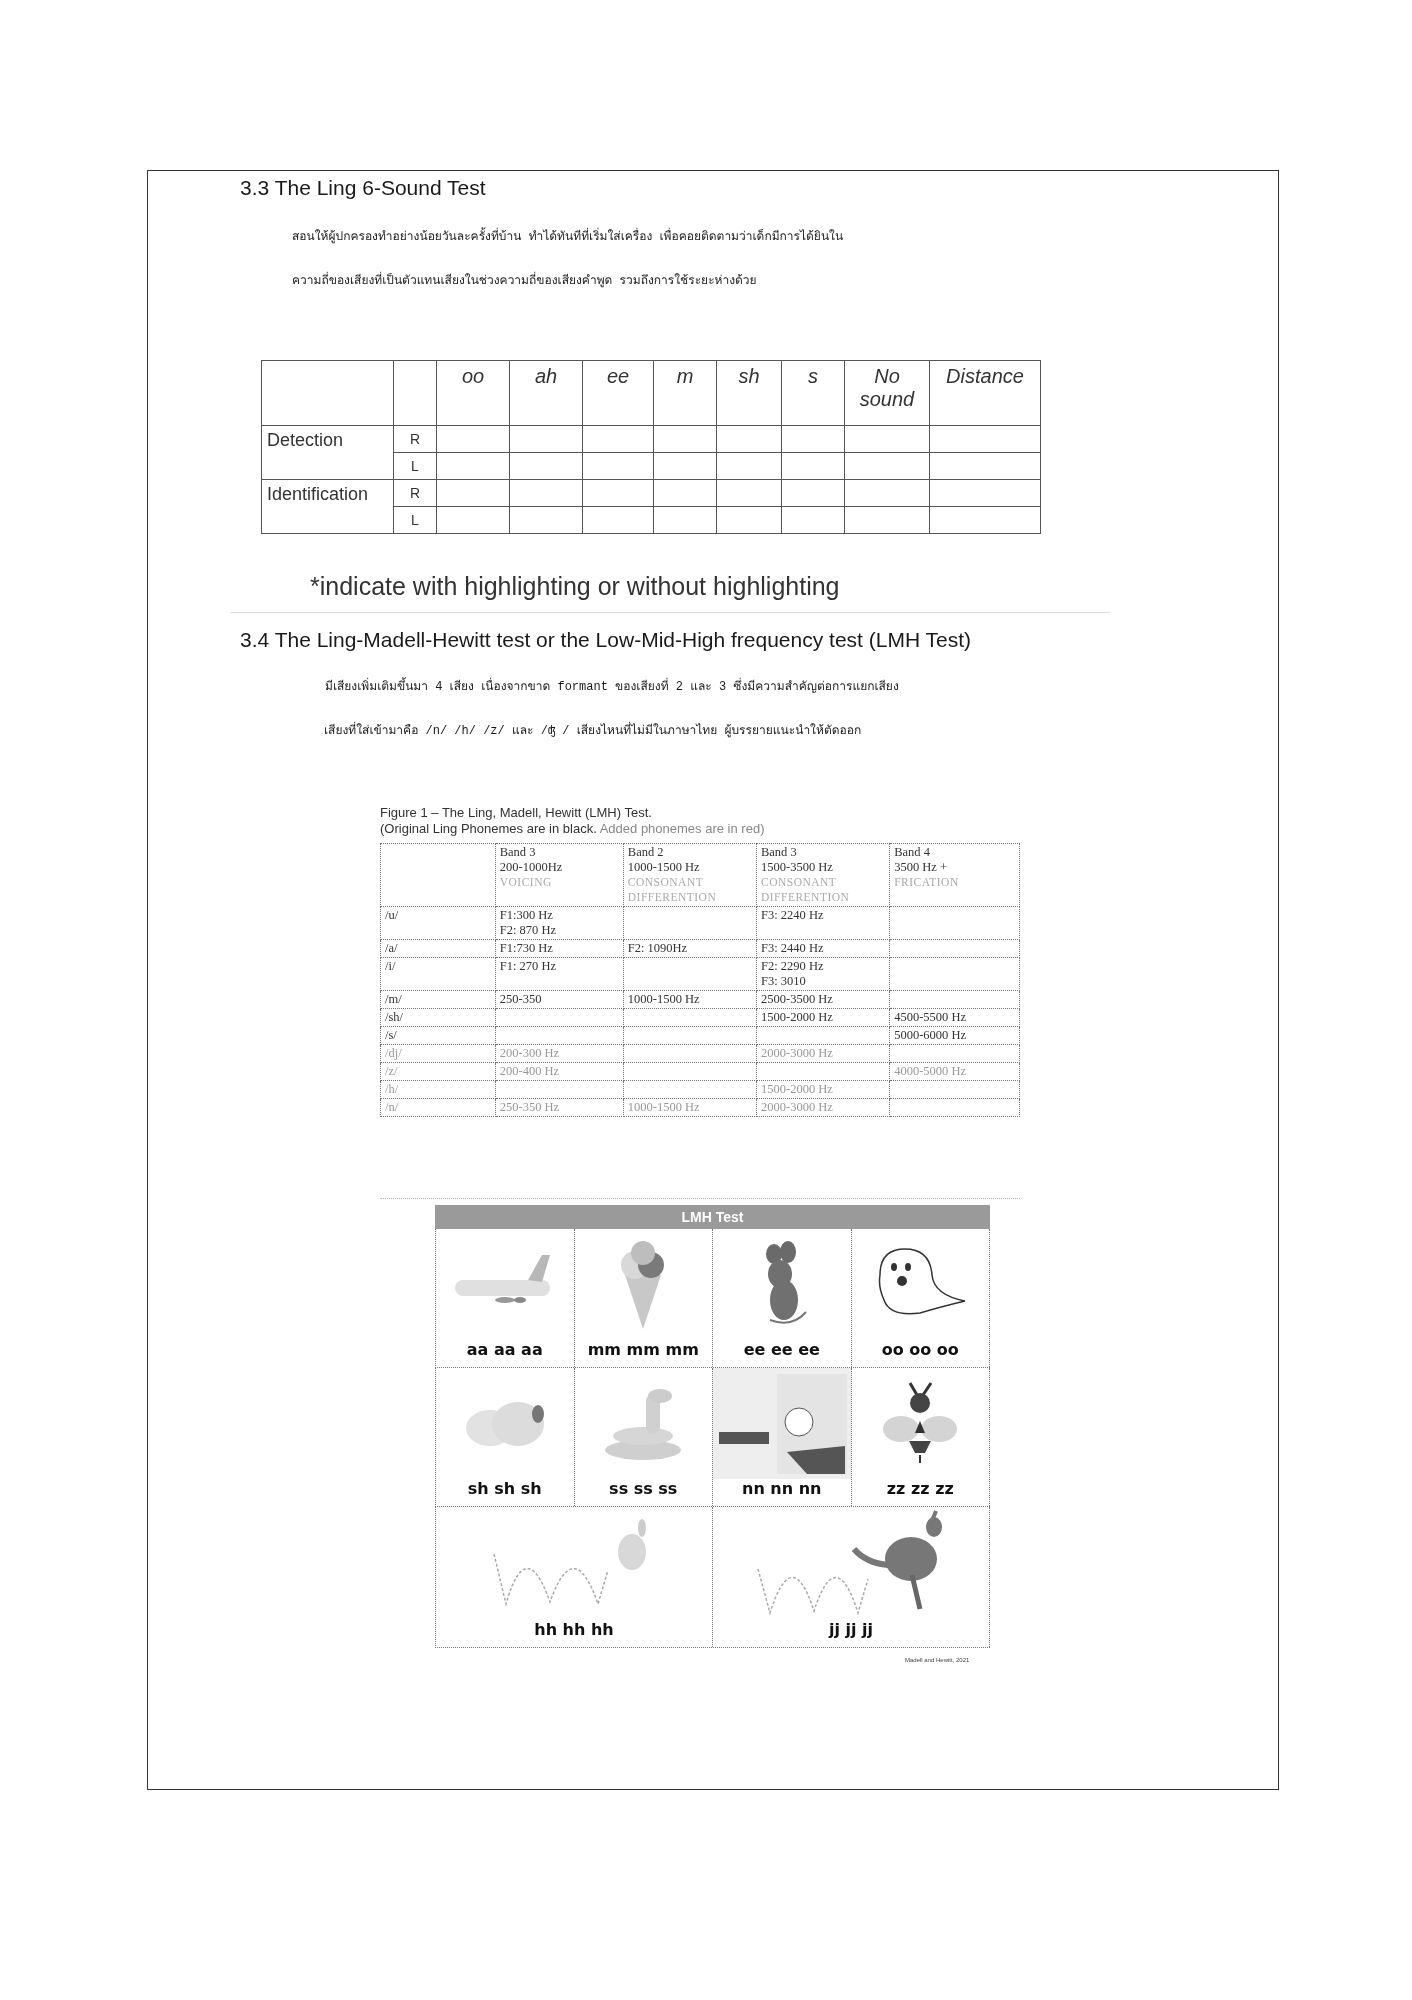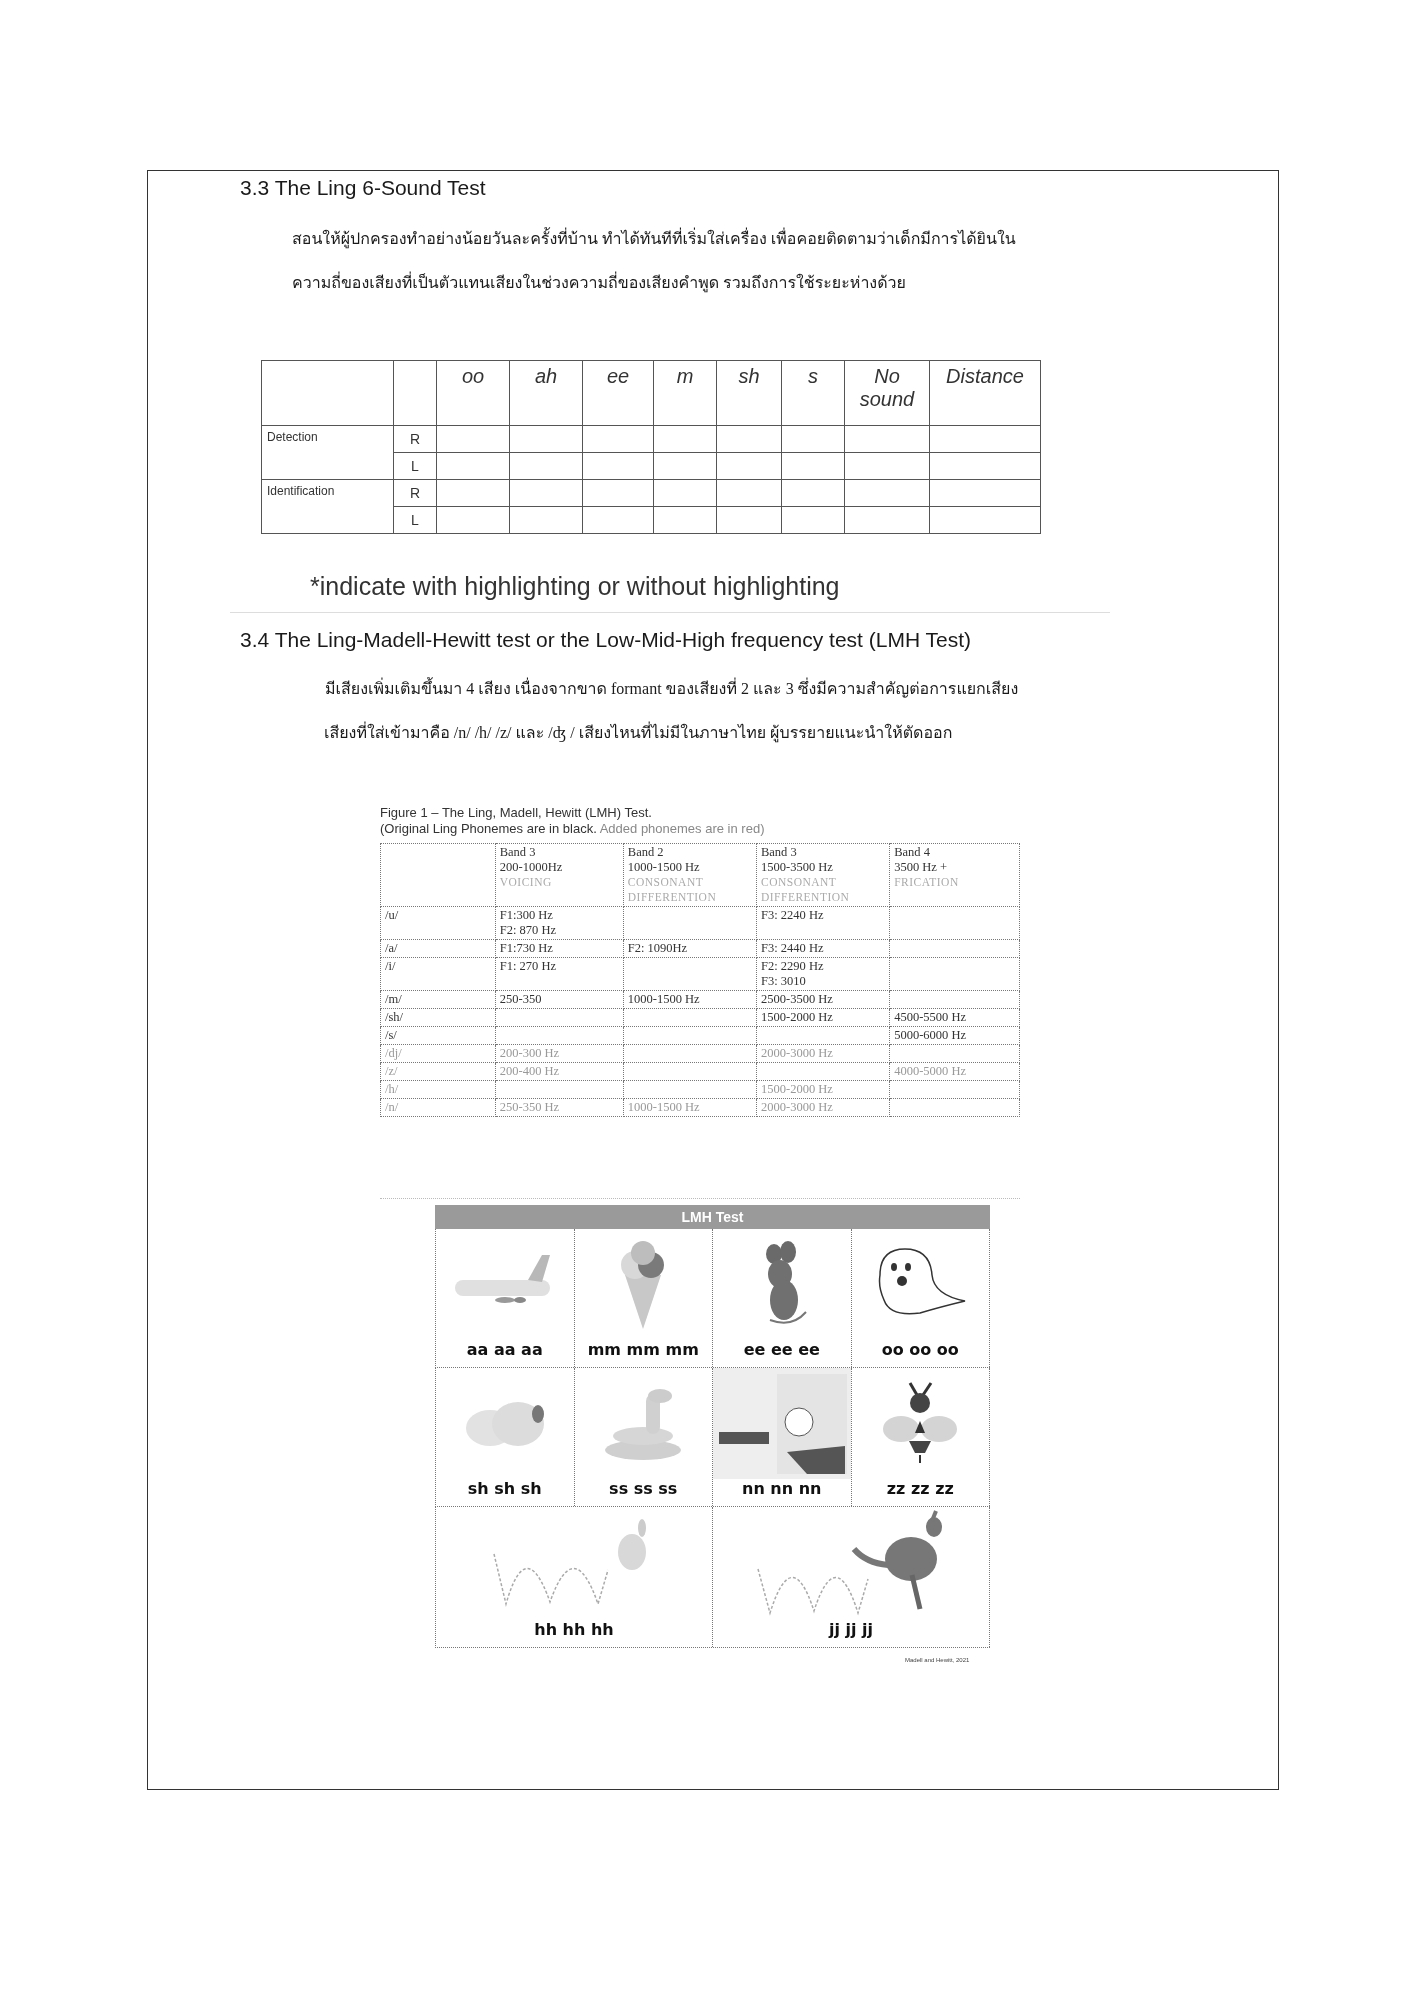--- a/index.html
+++ b/index.html
@@ -1,24 +1,24 @@
 <!DOCTYPE html>
 <html><head>
 <meta charset="utf-8">
 <style>
   html, body { margin: 0; padding: 0; background: #ffffff; }
   body { width: 1412px; height: 2000px; position: relative; overflow: hidden; font-family: "DejaVu Sans", sans-serif; color: #222; }
   .page-frame { position: absolute; left: 147px; top: 170px; width: 1132px; height: 1620px; border: 1.5px solid #333; box-sizing: border-box; }
   .sec-title { position: absolute; font-family: "Liberation Sans", sans-serif; font-size: 21px; color: #1a1a1a; }
-  .thai { position: absolute; font-family: Liberation Serif, serif; font-size: 16px; color: #1a1a1a; white-space: nowrap; }
+  .thai { position: absolute; font-family: Liberation Mono, monospace; font-size: 12px; color: #1a1a1a; white-space: nowrap; }
   
   table.ling { position: absolute; left: 261px; top: 360px; border-collapse: collapse; font-family: "Liberation Sans", sans-serif; color: #333; }
   table.ling td { border: 1px solid #555; padding: 0; vertical-align: top; }
   table.ling .hd { font-size: 20px; text-align: center; height: 60px; padding-top: 4px; font-style: italic; }
-  table.ling .lbl { font-size: 12px; padding-left: 5px; padding-top: 4px; }
+  table.ling .lbl { font-size: 18px; padding-left: 5px; padding-top: 4px; }
   table.ling .side { font-size: 14px; text-align: center; height: 26px; line-height: 26px; }
   .note { position: absolute; left: 310px; top: 572px; font-family: "Liberation Sans", sans-serif; font-size: 25px; color: #333; }
   .divider { position: absolute; left: 230px; top: 612px; width: 880px; height: 1px; background: #ddd; }
   
   .fig-caption { position: absolute; left: 380px; top: 805px; font-family: "Liberation Sans", sans-serif; font-size: 13px; color: #333; line-height: 16px; }
   .fig-caption .red { color: #888; }
   table.lmh { position: absolute; left: 380px; top: 843px; border-collapse: collapse; font-family: "Liberation Serif", serif; font-size: 12.5px; color: #333; width: 640px; }
   table.lmh td { border: 1px dotted #777; padding: 1px 4px; vertical-align: top; line-height: 15px; }
   table.lmh .sub { color: #aaa; font-size: 11.5px; letter-spacing: 0.5px; }
   table.lmh tr.added td { color: #999; }

